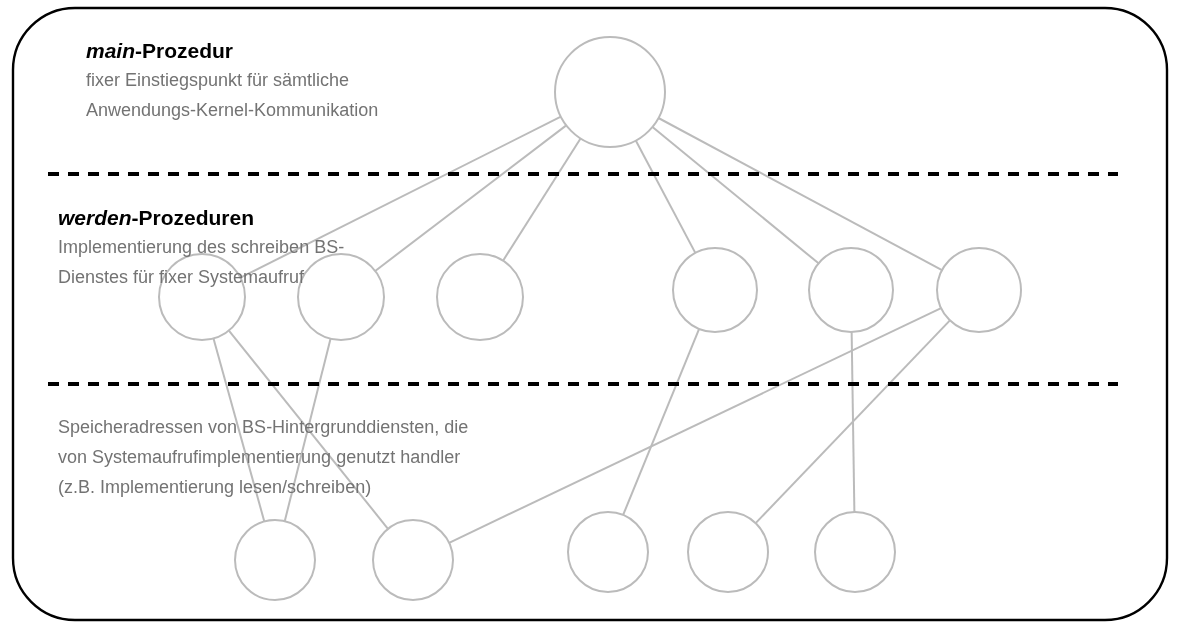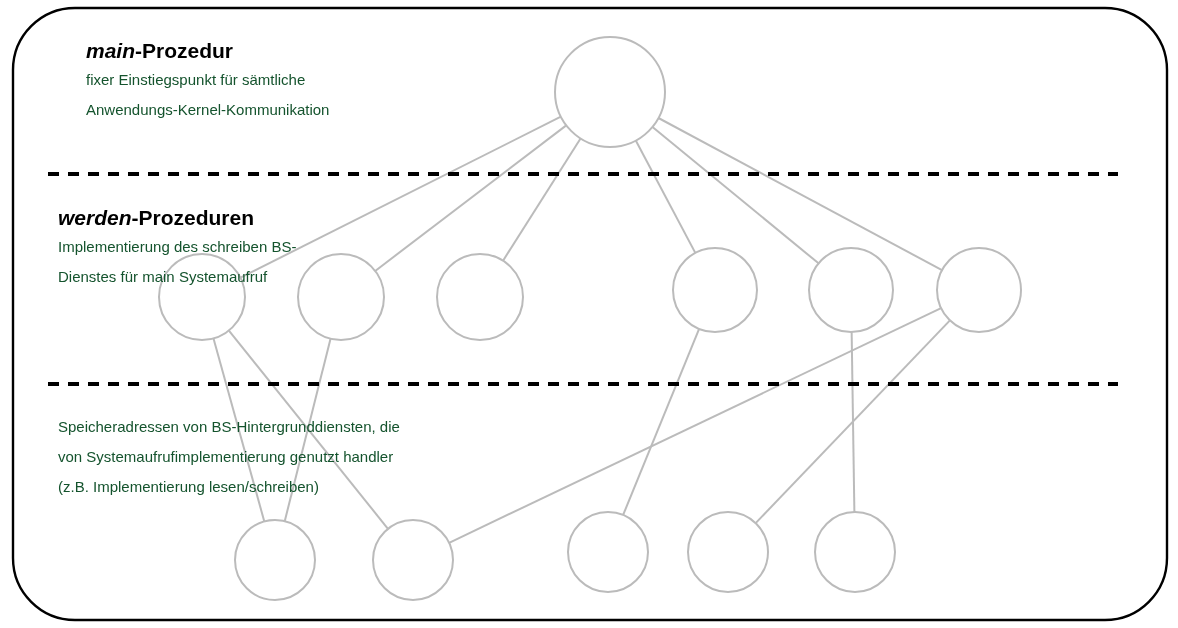--- a/index.html
+++ b/index.html
@@ -32,22 +32,22 @@
     font-size: 21px;
     font-weight: bold;
     color: #000000;
     line-height: 29px;
     white-space: nowrap;
   }
   .tb-title .kw {
     font-style: italic;
   }
   .tb-line {
-    font-size: 15px;
-    color: #14532d;
+    font-size: 18px;
+    color: #737373;
     line-height: 30px;
     white-space: nowrap;
   }
   #block-main { left: 58px; top: 36px; margin-left: 28px; }
   #block-handler { left: 58px; top: 203px; }
   #block-utility { left: 58px; top: 412px; }
 </style>
 </head>
 <body>
 
@@ -96,21 +96,21 @@
     </div>
     <div class="tb-line">fixer Einstiegspunkt für sämtliche</div>
     <div class="tb-line">Anwendungs-Kernel-Kommunikation</div>
   </div>
 
   <div class="text-block" id="block-handler">
     <div class="tb-title">
       <span class="kw">werden</span><span>-Prozeduren</span>
     </div>
     <div class="tb-line">Implementierung des schreiben BS-</div>
-    <div class="tb-line">Dienstes für main Systemaufruf</div>
+    <div class="tb-line">Dienstes für fixer Systemaufruf</div>
   </div>
 
   <div class="text-block" id="block-utility">
     <div class="tb-line">Speicheradressen von BS-Hintergrunddiensten, die</div>
     <div class="tb-line">von Systemaufrufimplementierung genutzt handler</div>
     <div class="tb-line">(z.B. Implementierung lesen/schreiben)</div>
   </div>
 
 </div>
 

